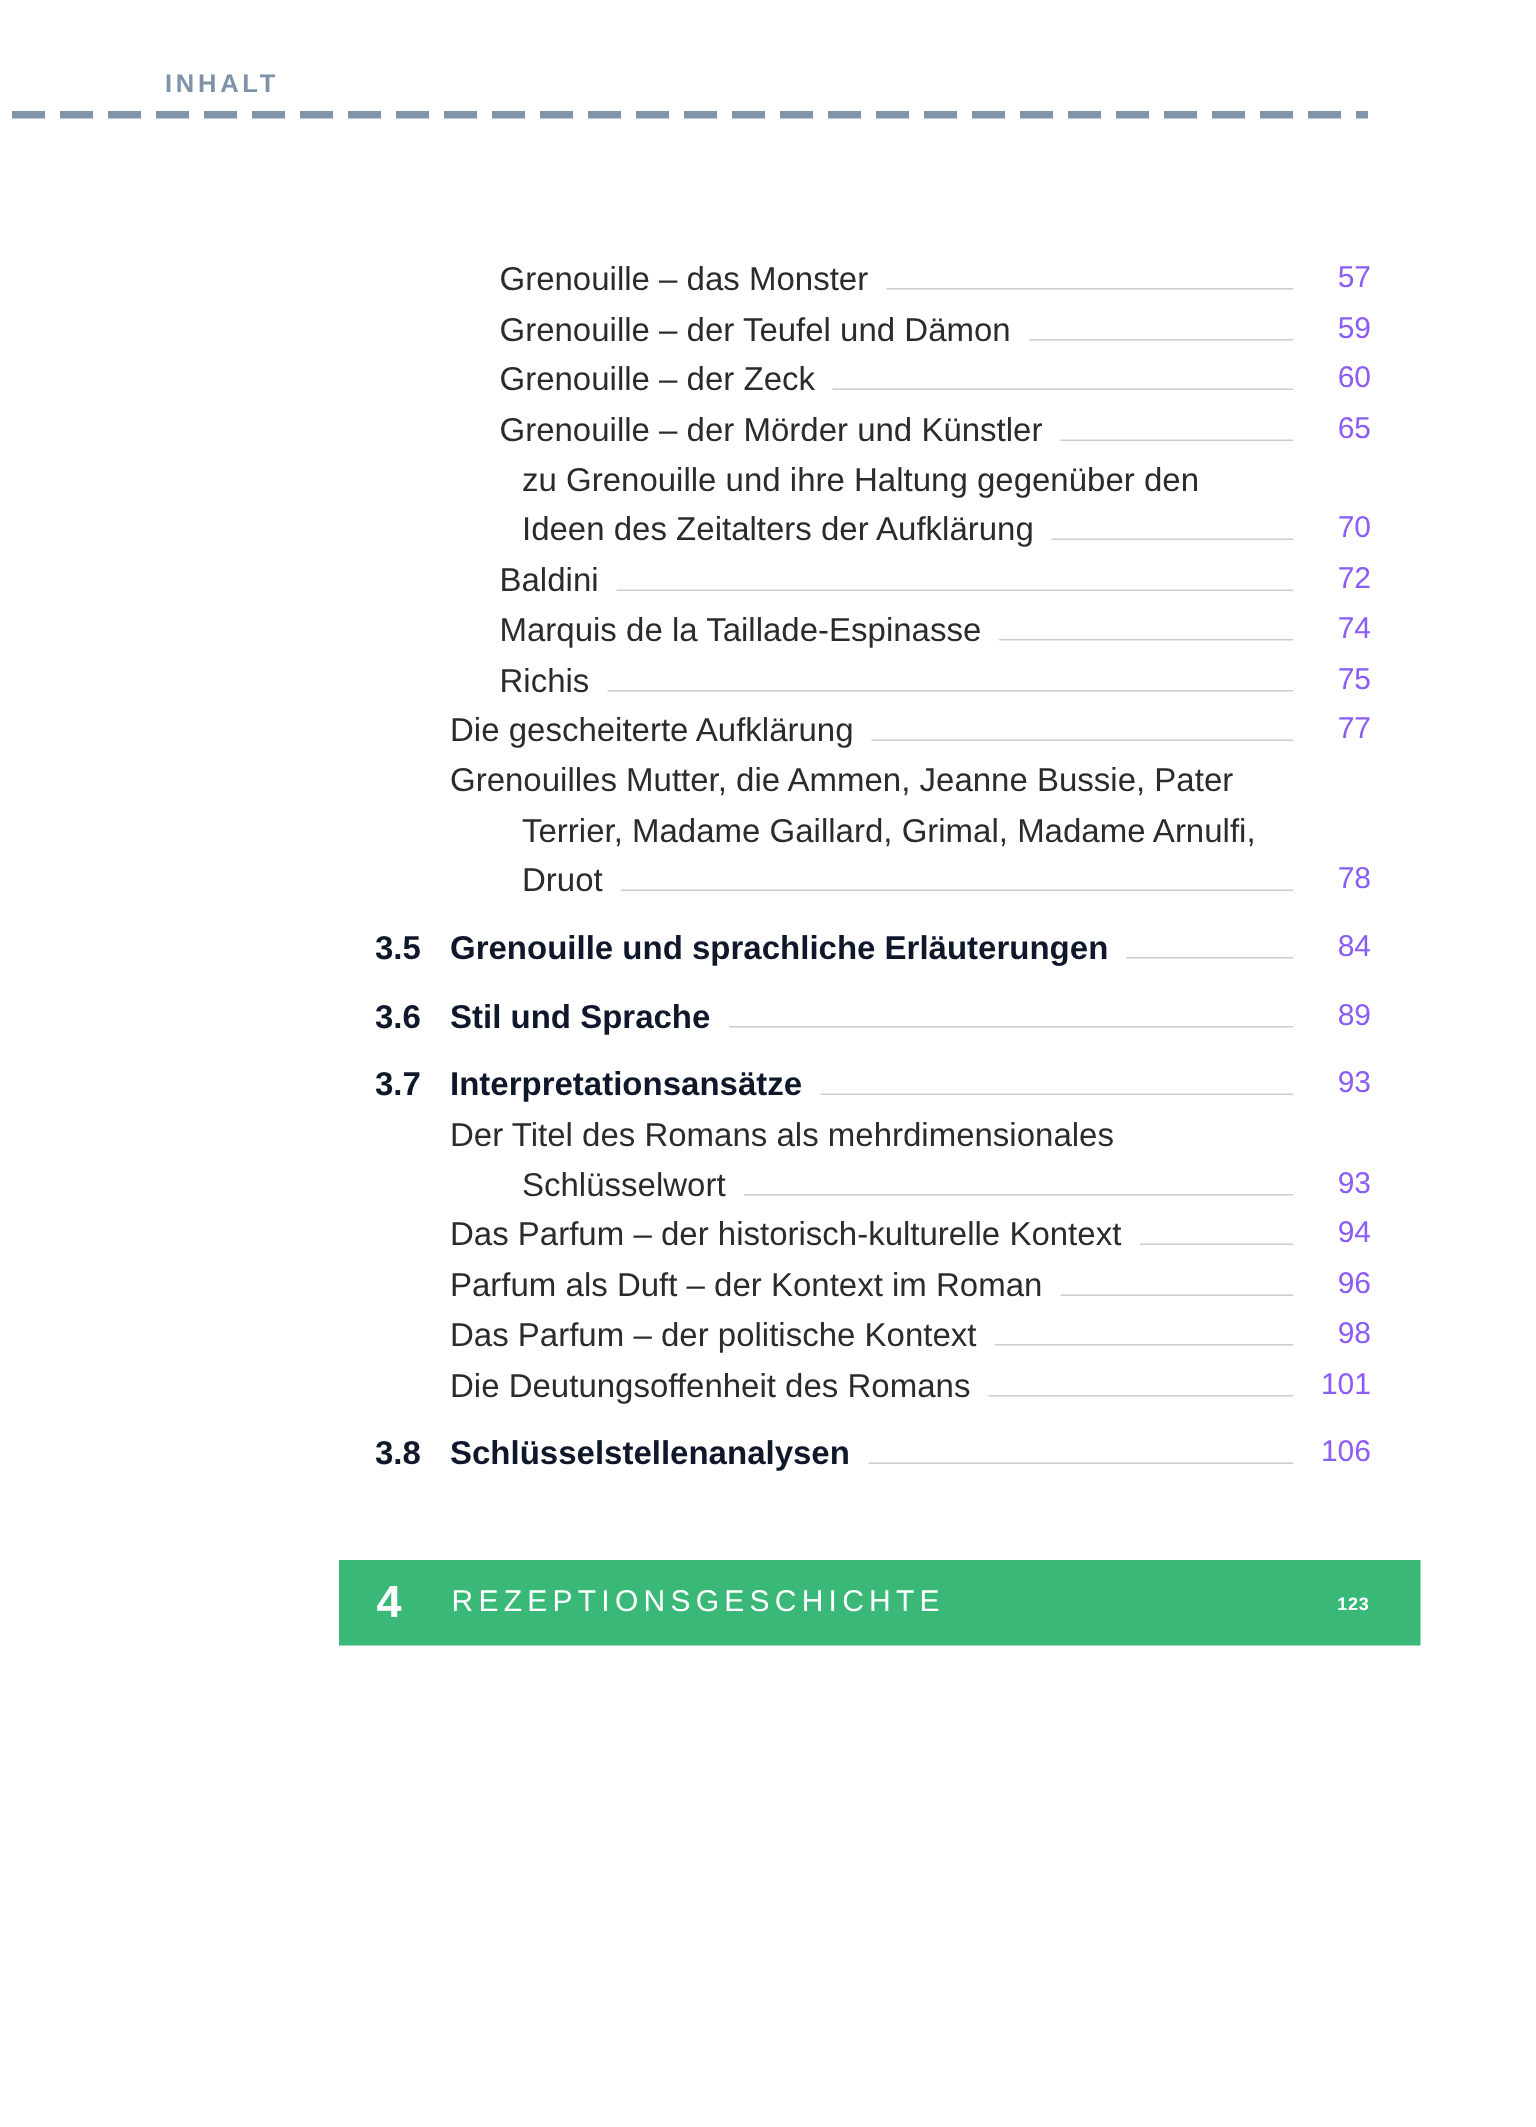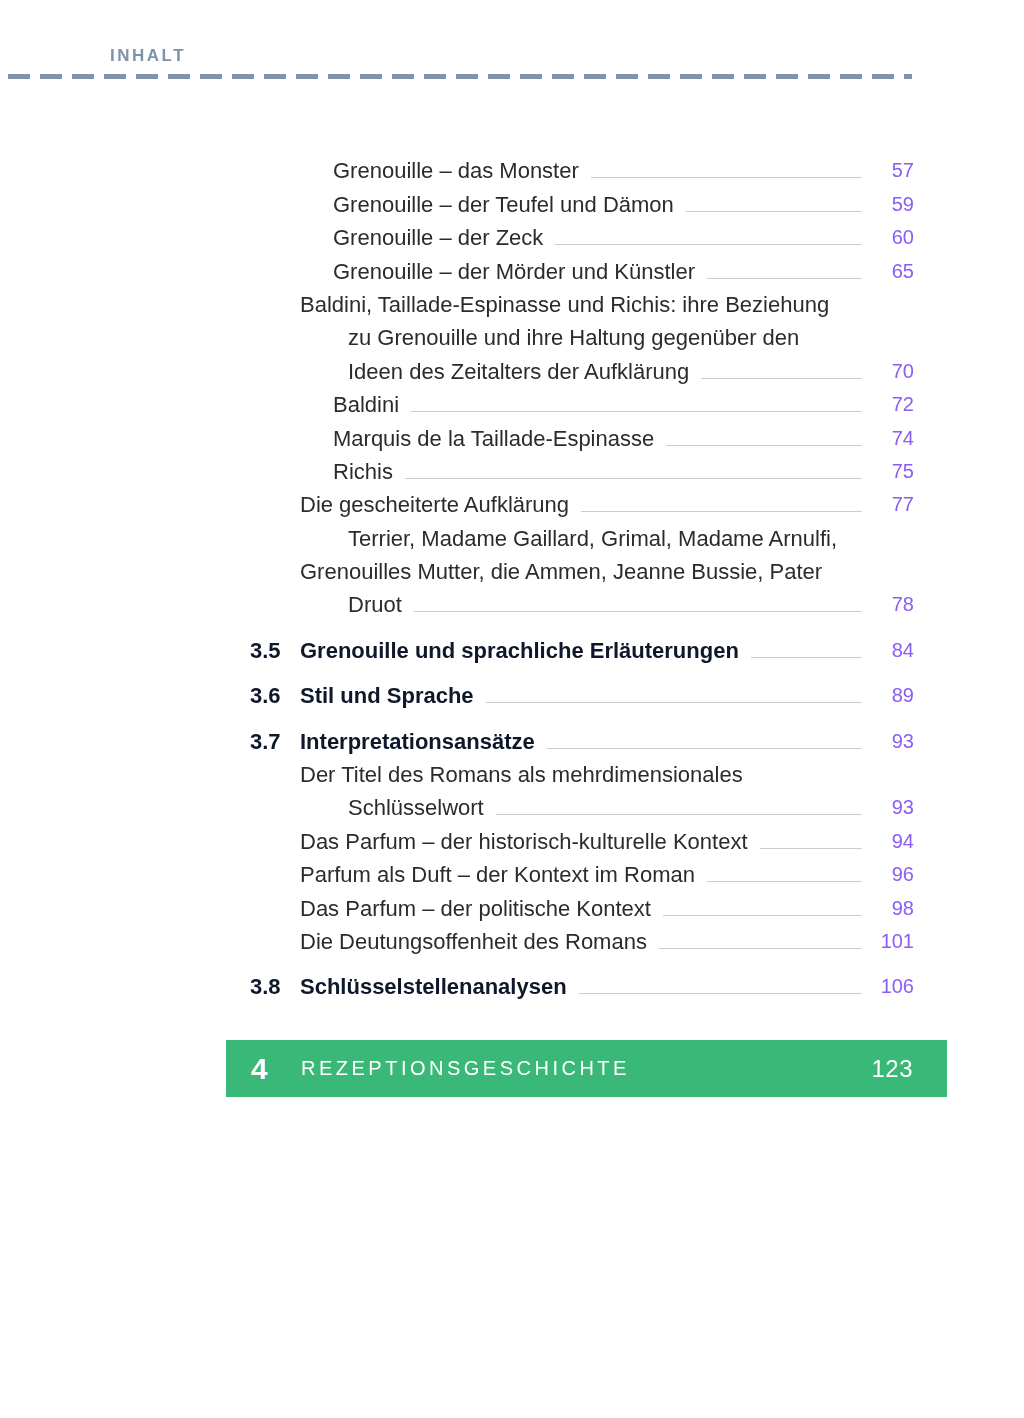--- a/index.html
+++ b/index.html
@@ -18,21 +18,21 @@
     font-size:17px; font-weight:bold;
     letter-spacing:2.5px; color:#7e92aa;
   }
   .dashed-rule {
     position:absolute; left:8px; top:74px; width:904px; height:5px;
     background:repeating-linear-gradient(90deg,
       #8095ac 0, #8095ac 22px, transparent 22px, transparent 32px);
   }
 
   .toc {
-    position:absolute; left:250px; top:153px; width:664px;
+    position:absolute; left:250px; top:168px; width:664px;
     font-size:22px; color:#2b2b2b;
   }
   .entry.gap { margin-top:12px; }
   .entry.bold .label, .entry.bold .num { font-weight:bold; color:#0f172a;margin-top:12px; }
 
   .line { display:flex; align-items:flex-end; height:33.4px; }
   .num { flex:none; width:50px; line-height:31px; }
   .ind1 { padding-left:50px; }
   .ind2 { padding-left:83px; }
   .ind3 { padding-left:98px; }
@@ -56,21 +56,21 @@
   .banner-num {
     flex:none; width:50px; margin-left:25px;
     font-size:30px; font-weight:bold;
   }
   .banner-title {
     flex:1 1 auto;
     font-size:20px; letter-spacing:3.5px;
   }
   .banner-page {
     flex:none; margin-right:34px;
-    font-size:24px; font-weight:normal; letter-spacing:0.5px;
+    font-size:12px; font-weight:bold; letter-spacing:0.5px;
   }
 </style>
 </head>
 <body>
 
 <div class="page">
 
   <div class="inhalt-label">INHALT</div>
 
   <div class="dashed-rule"></div>
@@ -98,23 +98,20 @@
         </div>
       </div>
       <div class="entry">
         <div class="line ind2">
           <span class="label"><span>Grenouille – der Mörder und Künstler</span></span>
           <span class="leader"></span>
           <span class="page-num">65</span>
         </div>
       </div>
       <div class="entry">
-        <div class="line ind1">
-          <span class="label"><span>Baldini, Taillade-Espinasse und Richis: ihre Beziehung</span></span>
-        </div>
         <div class="line ind3">
           <span class="label"><span>zu Grenouille und ihre Haltung gegenüber den</span></span>
         </div>
         <div class="line ind3">
           <span class="label"><span>Ideen des Zeitalters der Aufklärung</span></span>
           <span class="leader"></span>
           <span class="page-num">70</span>
         </div>
       </div>
       <div class="entry">
@@ -139,25 +136,25 @@
         </div>
       </div>
       <div class="entry">
         <div class="line ind1">
           <span class="label"><span>Die gescheiterte Aufklärung</span></span>
           <span class="leader"></span>
           <span class="page-num">77</span>
         </div>
       </div>
       <div class="entry">
+        <div class="line ind1">
+          <span class="label"><span>Grenouilles Mutter, die Ammen, Jeanne Bussie, Pater</span></span>
+        </div>
         <div class="line ind3">
           <span class="label"><span>Terrier, Madame Gaillard, Grimal, Madame Arnulfi,</span></span>
-        </div>
-        <div class="line ind1">
-          <span class="label"><span>Grenouilles Mutter, die Ammen, Jeanne Bussie, Pater</span></span>
         </div>
         <div class="line ind3">
           <span class="label"><span>Druot</span></span>
           <span class="leader"></span>
           <span class="page-num">78</span>
         </div>
       </div>
       <div class="entry bold gap">
         <div class="line ind0">
           <span class="num">3.5</span>

